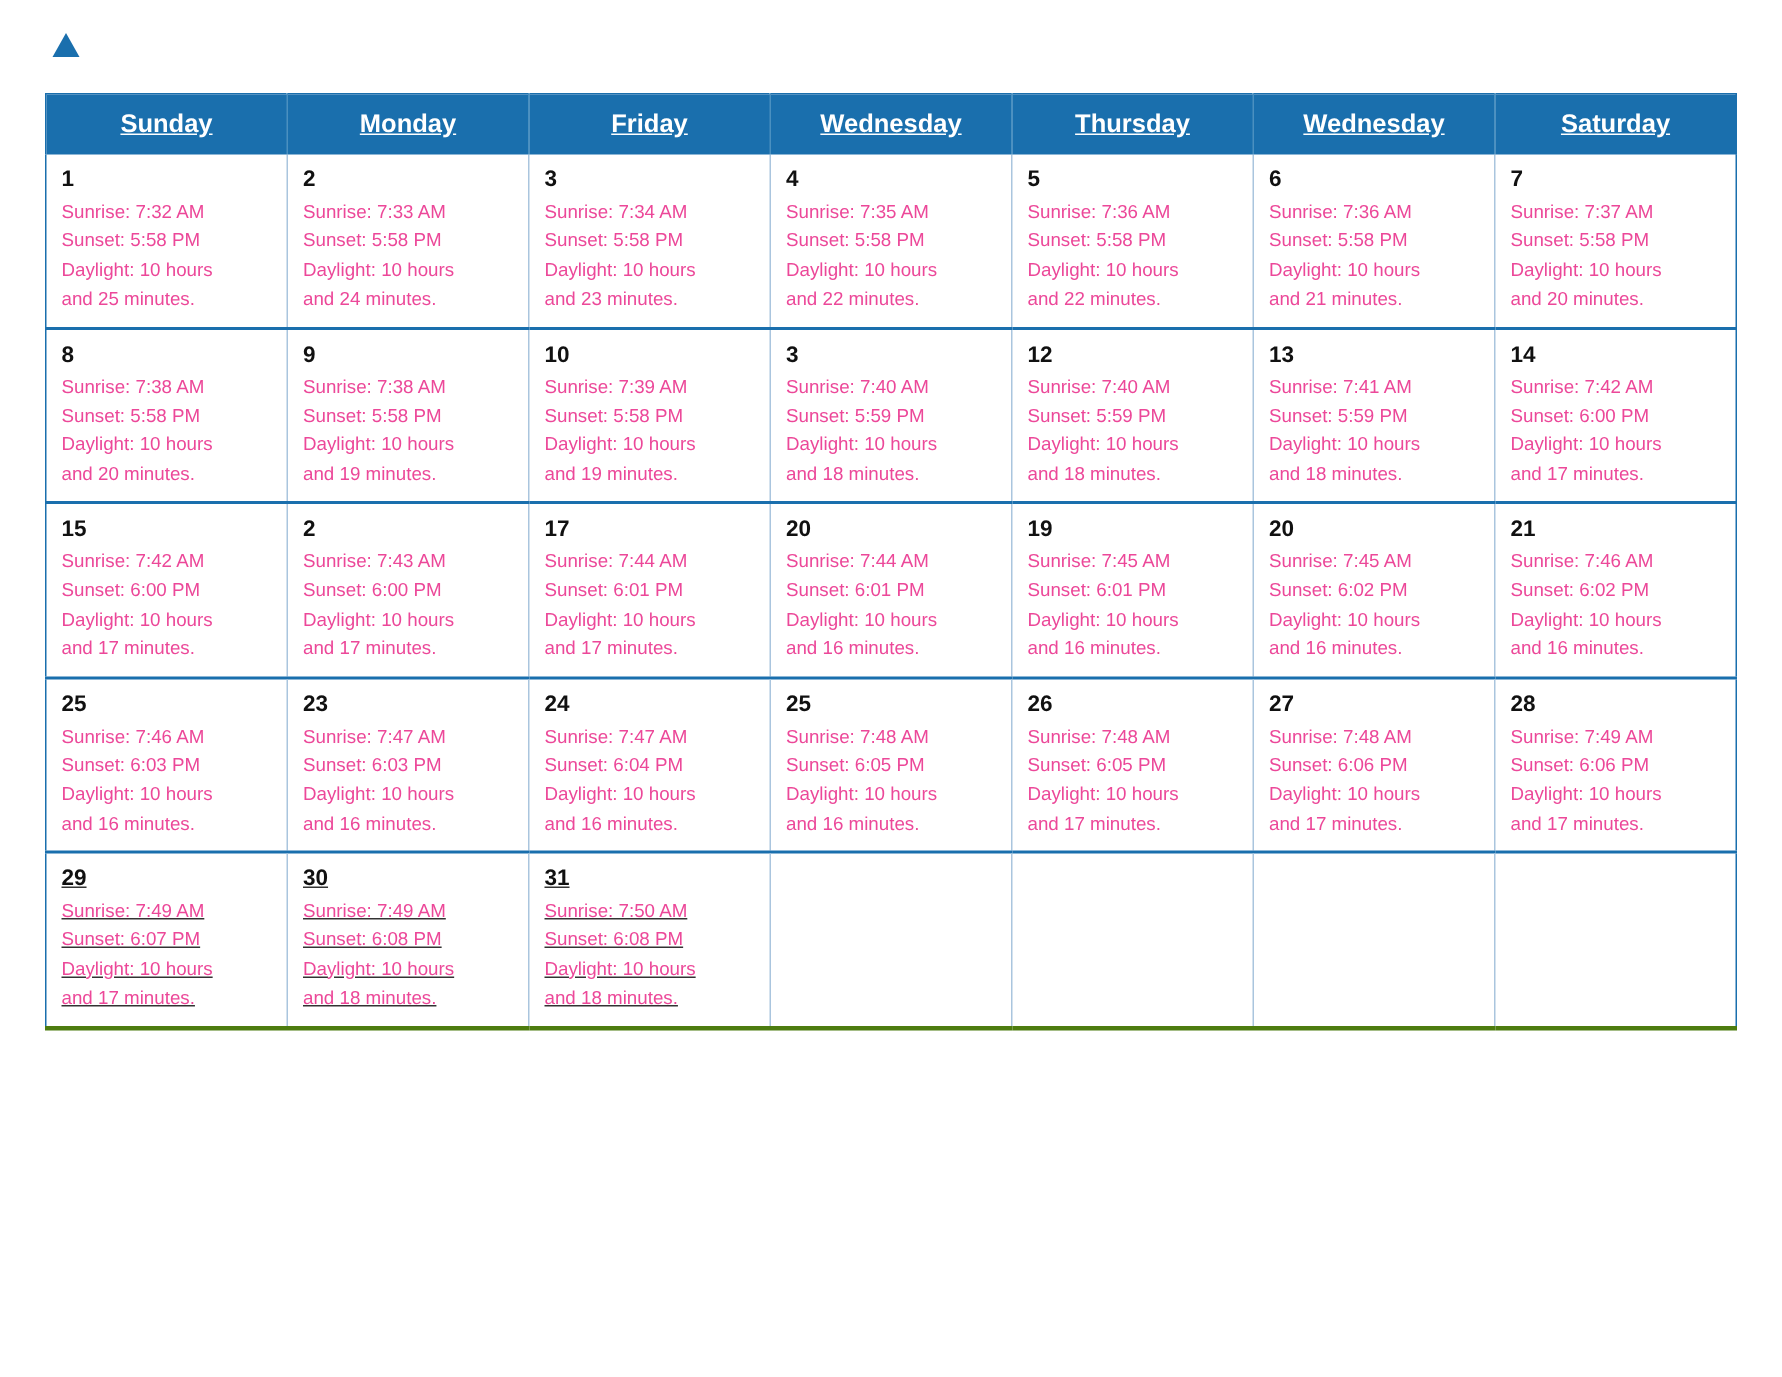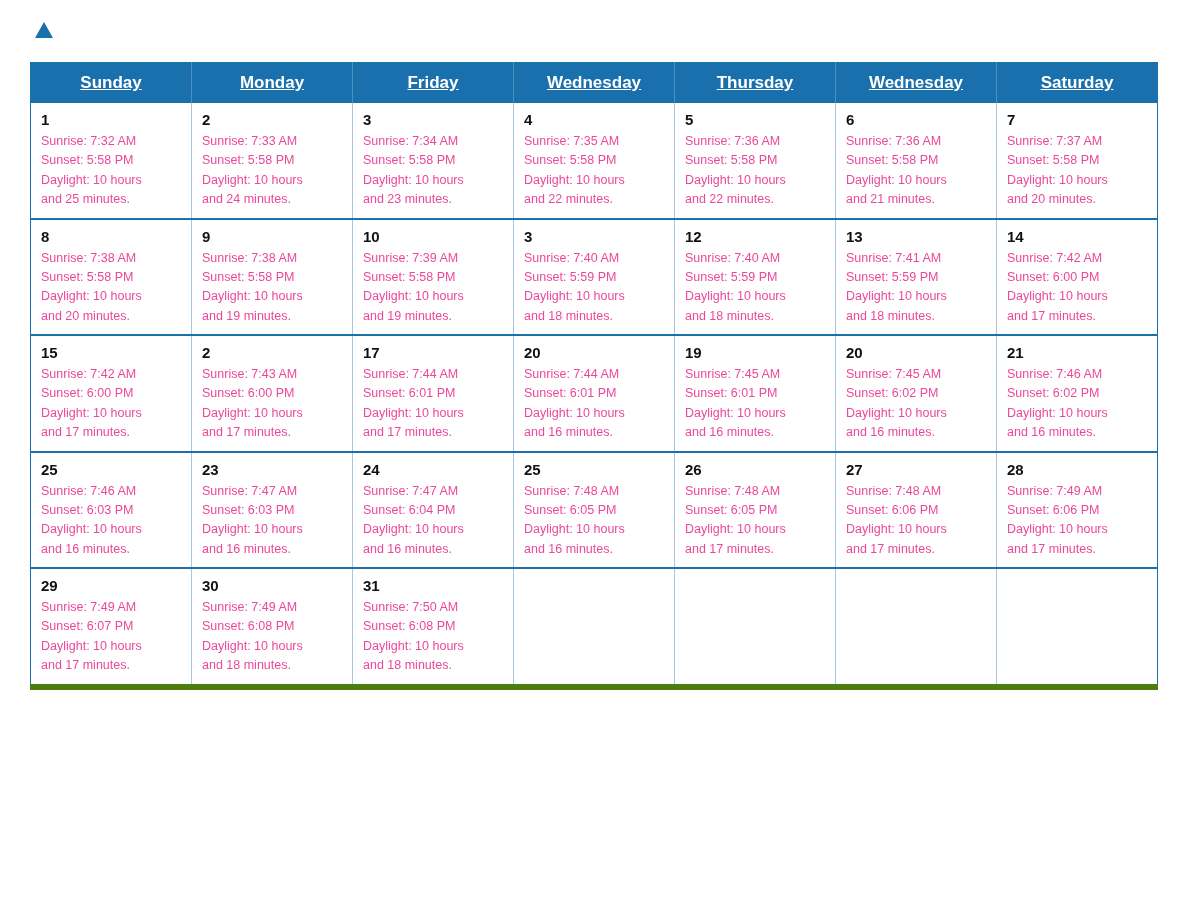--- a/index.html
+++ b/index.html
@@ -73,21 +73,22 @@
       border-bottom: 2px solid #1a6fad;
       font-size: 13px;
       color: #333;
       width: 14.28%;
       min-height: 90px;
     }
     .calendar-table td:last-child {
       border-right: none;
     }
     .calendar-table tr:last-child td {
-      border-bottom: 6px solid #4d7c0f;
+      border-bottom: 3px solid #4d7c0f;
+      text-decoration: underline;
     }
     .day-number {
       font-size: 15px;
       font-weight: bold;
       color: #111;
       display: block;
       margin-bottom: 4px;
     }
     .day-info {
       font-size: 12.5px;

